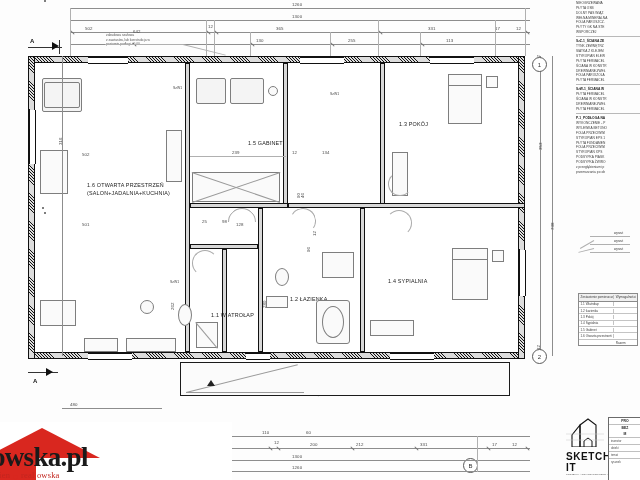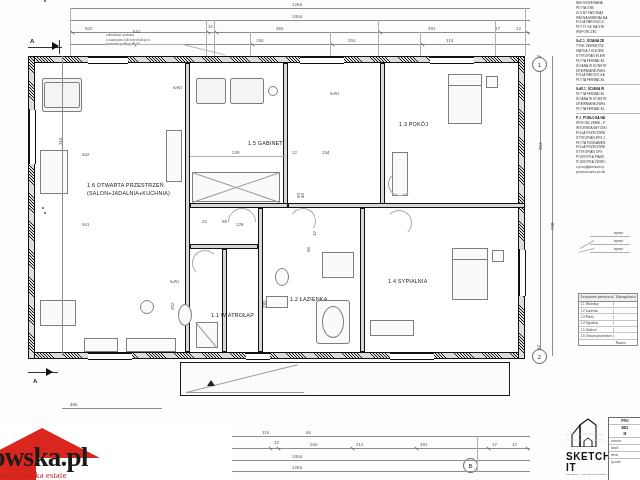--- a/index.html
+++ b/index.html
@@ -447,17 +447,17 @@
     <div class="tbr">rysunek</div>
   </div>
 
   <div id="logo">
     <div id="logoroof"></div>
     <div id="logobox"></div>
     <div id="logotext">owska.pl</div>
     <div id="logosub">
       <span>ilien</span>
       <span class="dot">●</span>
-      <span>owska estate</span>
+      <span>real owska</span>
     </div>
   </div>
 
 </div>
 
 </body></html>

